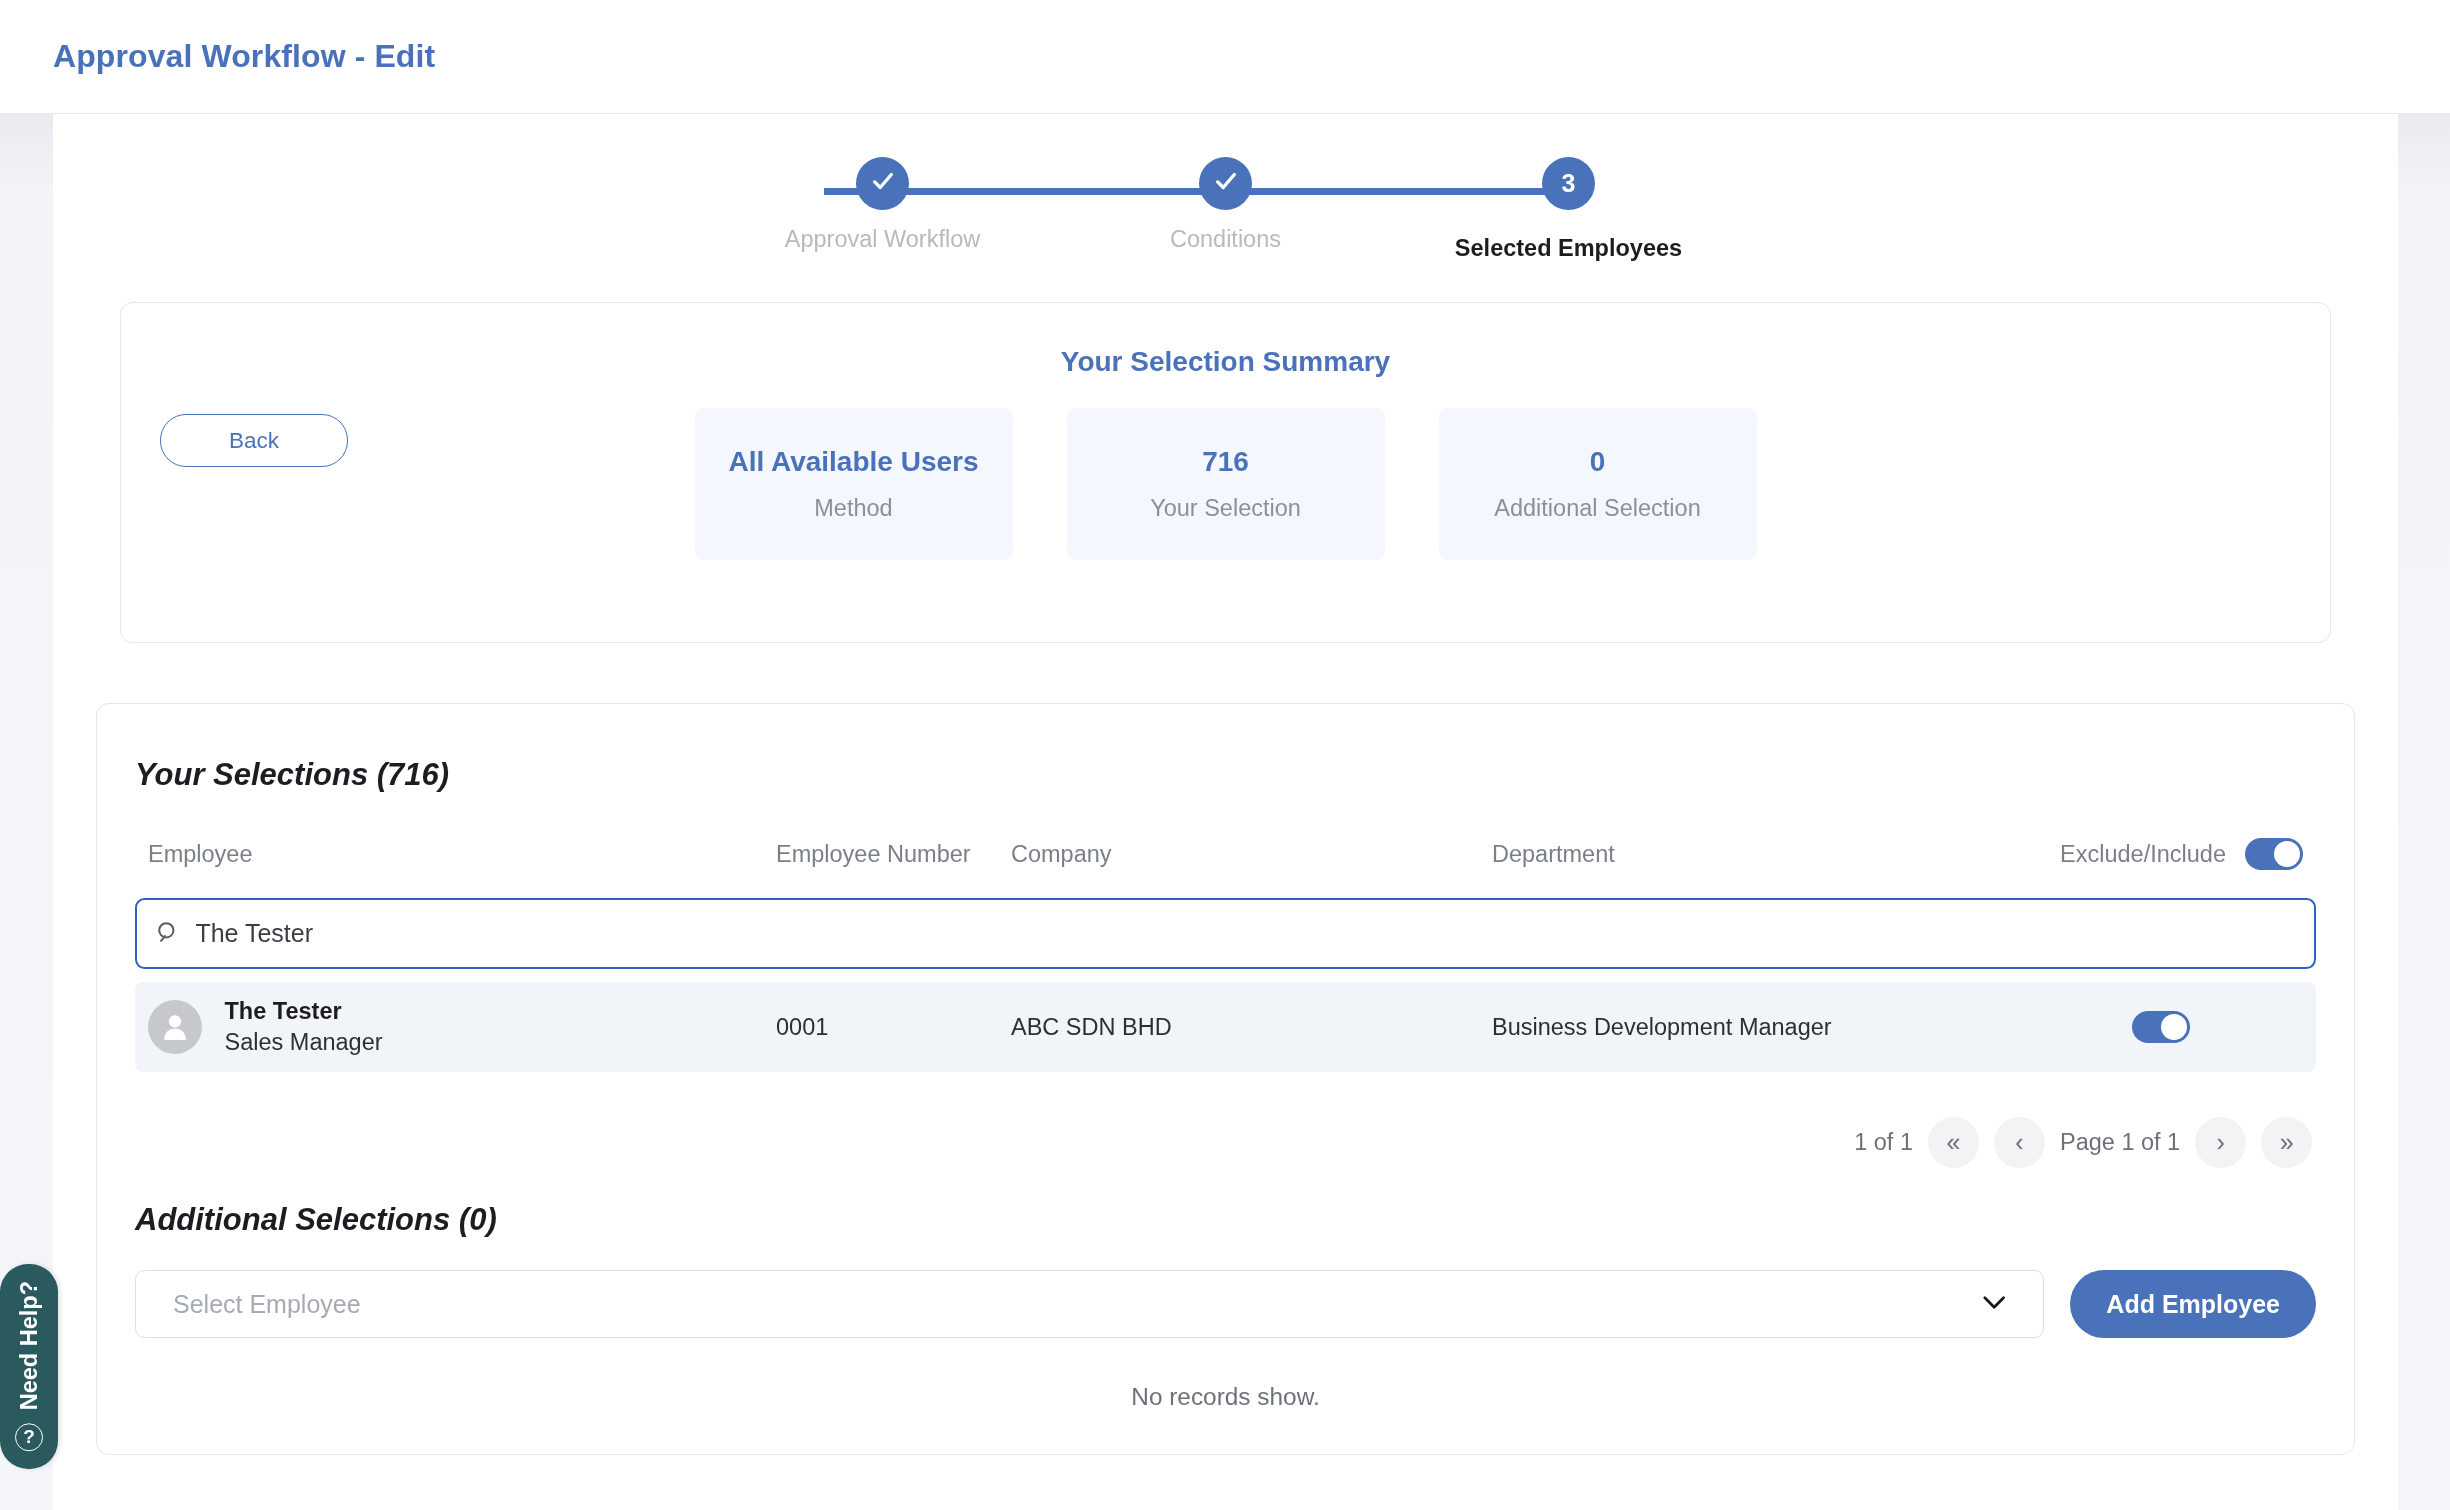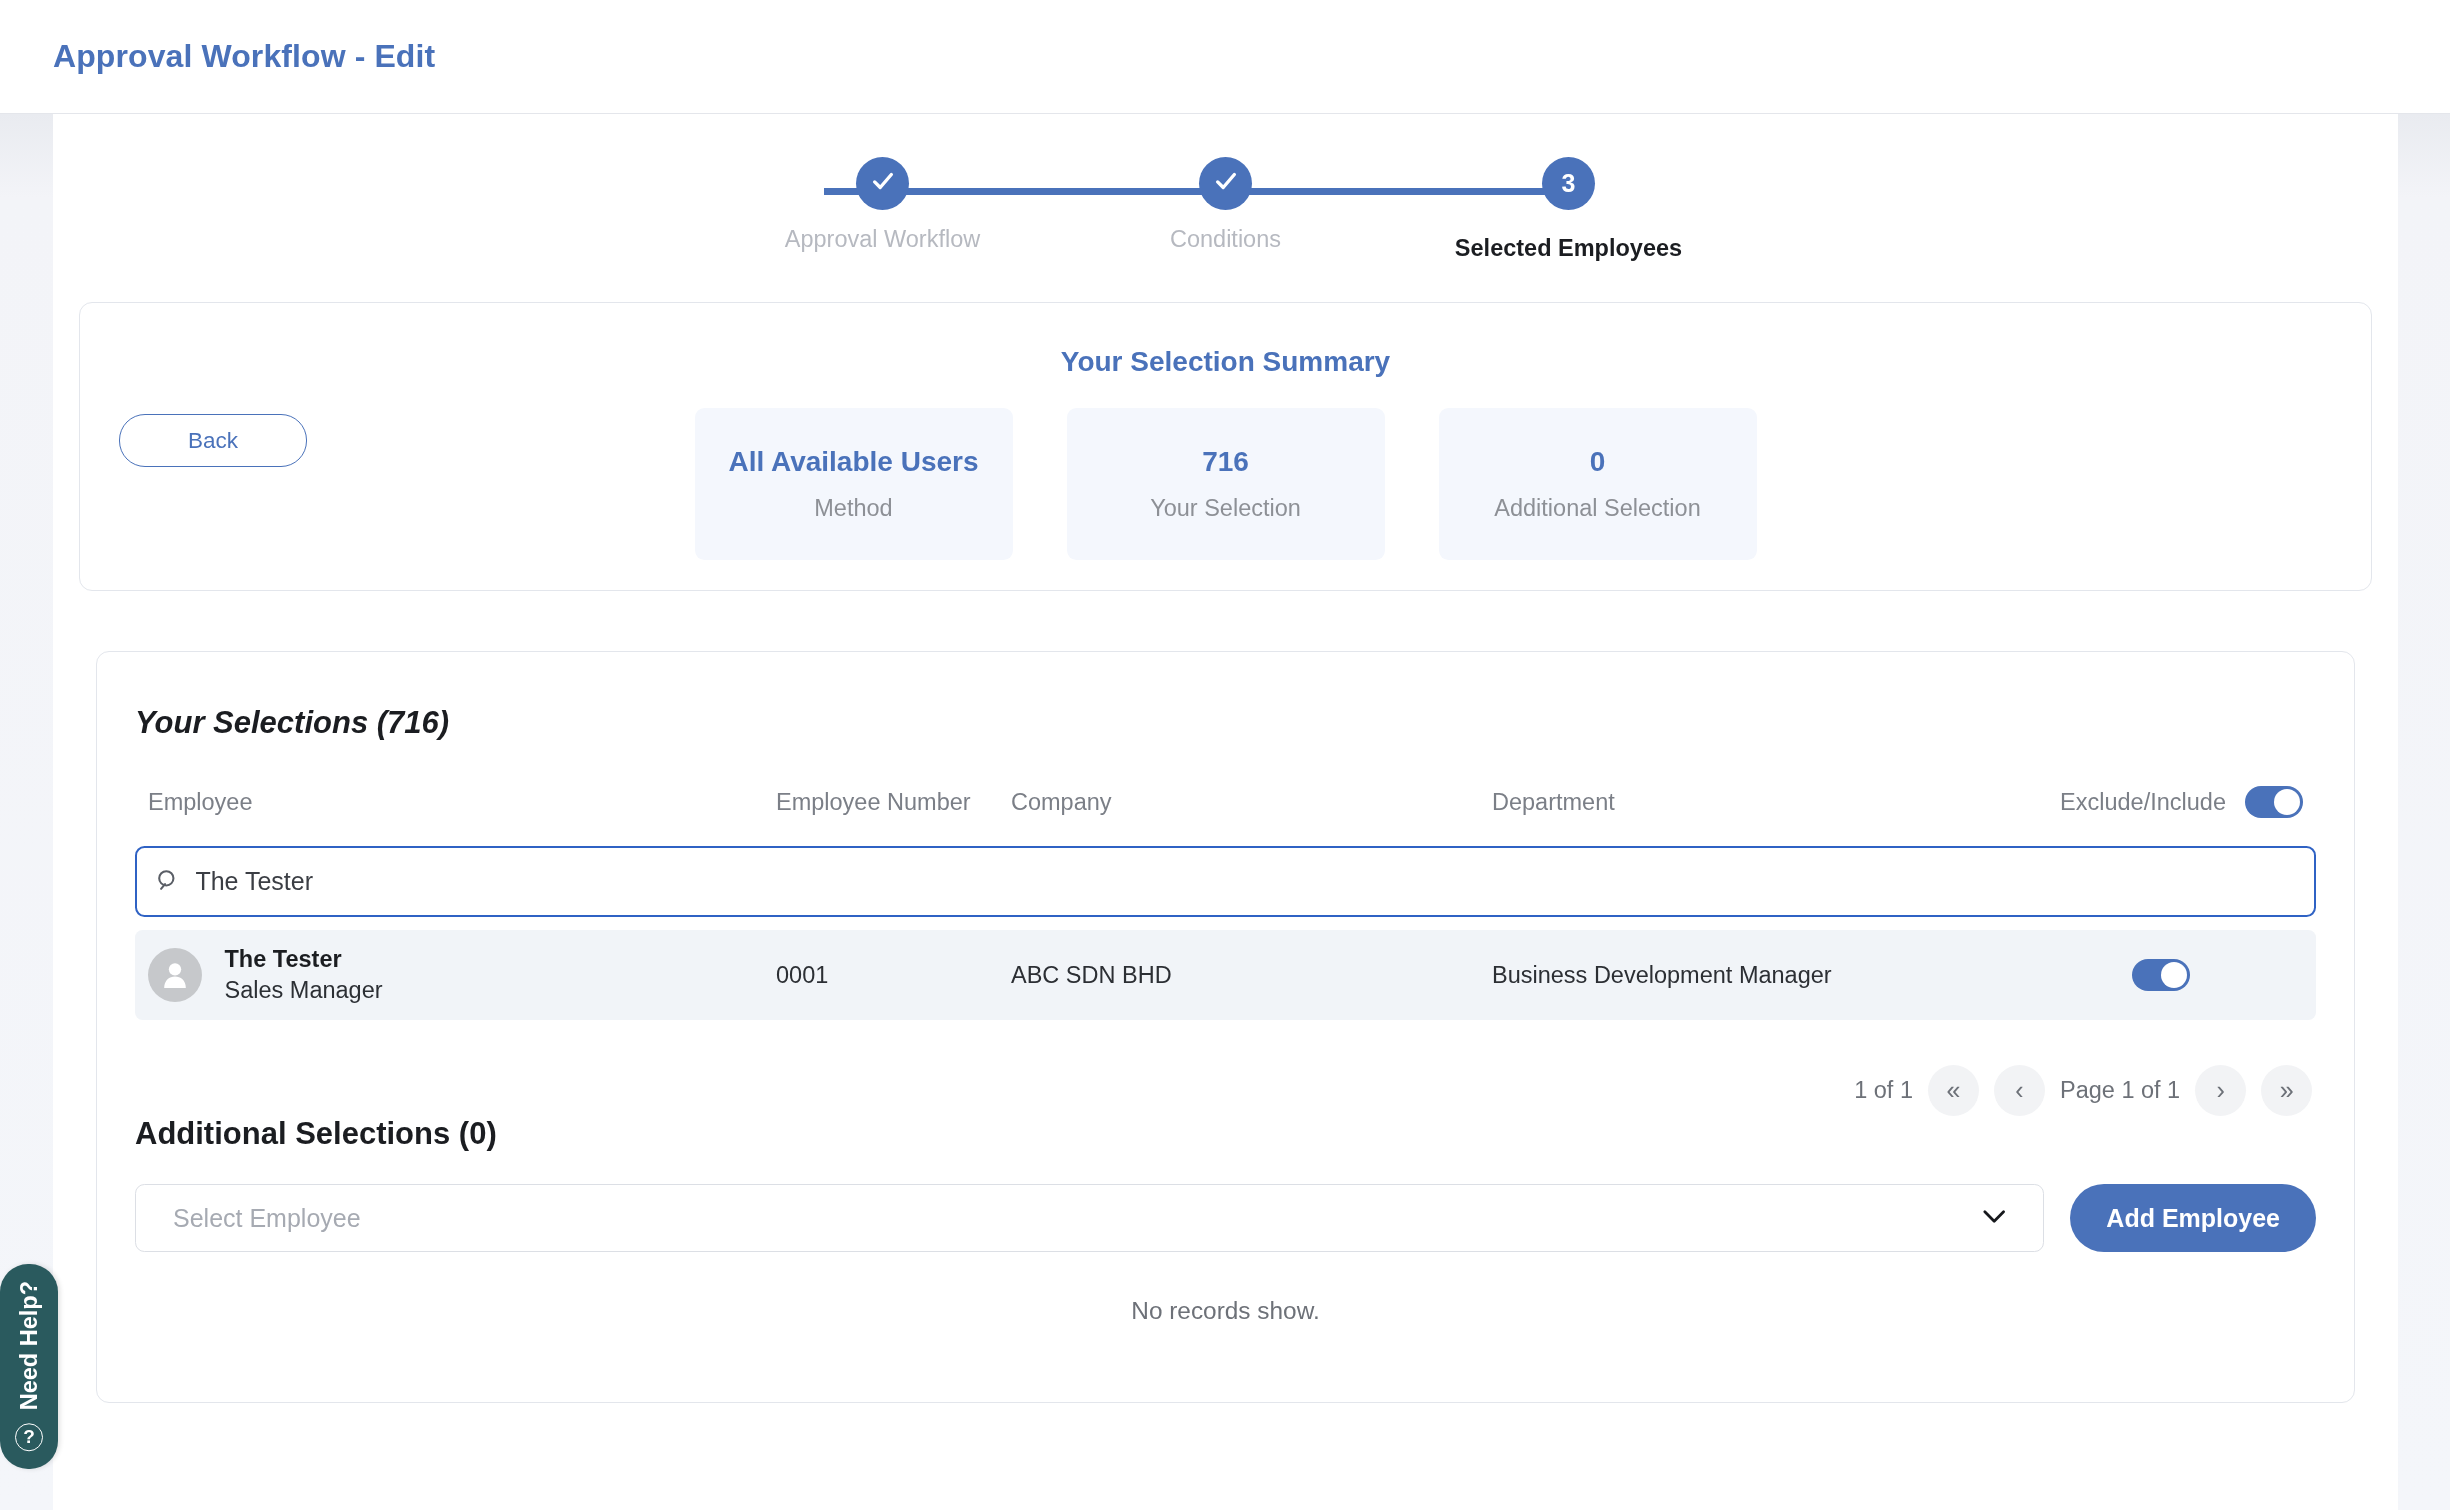--- a/index.html
+++ b/index.html
@@ -157,22 +157,22 @@
   }
   .check { width: 26px; height: 26px; }
 
   
   .card {
     border: 1.3px solid #e3e6ec;
     border-radius: 13px;
     background: #ffffff;
   }
   .summary-card {
-    margin: 0 26px;
-    height: 289px;
+    margin: 0 67px;
+    height: 341px;
     position: relative;
   }
   .summary-title {
     position: absolute;
     top: 43px;
     left: 0;
     width: 100%;
     text-align: center;
     font-size: 28px;
     font-weight: bold;
@@ -346,21 +346,23 @@
     cursor: pointer;
     font-family: "Liberation Sans", sans-serif;
   }
   .pg-label { white-space: nowrap; }
 
   
   .sub-heading {
     font-size: 31px;
     font-weight: bold;
     color: #1b1d21;
+    margin-top: 34px;
     margin-bottom: 32px;
+    font-style: italic;
   }
   .add-row {
     display: flex;
     align-items: center;
     gap: 26px;
   }
   .select-wrap {
     position: relative;
     flex: 1;
     height: 68px;

